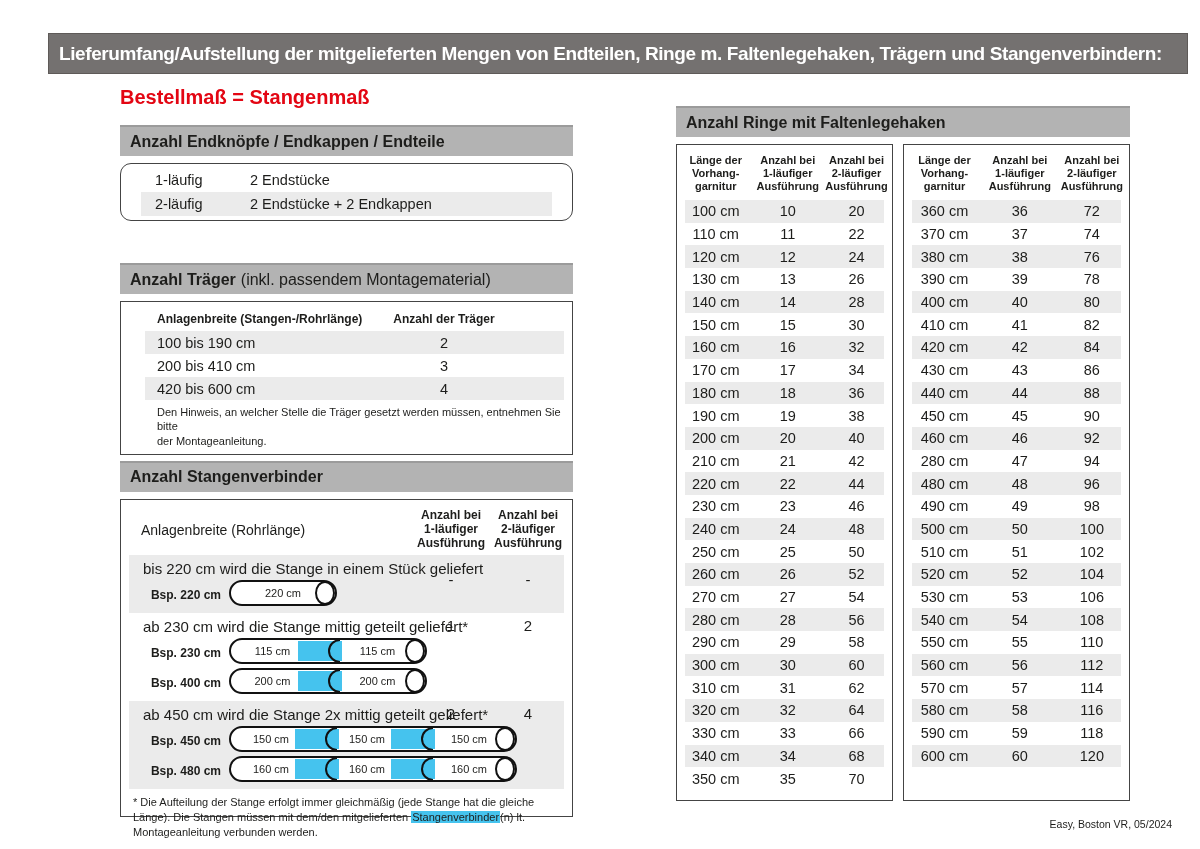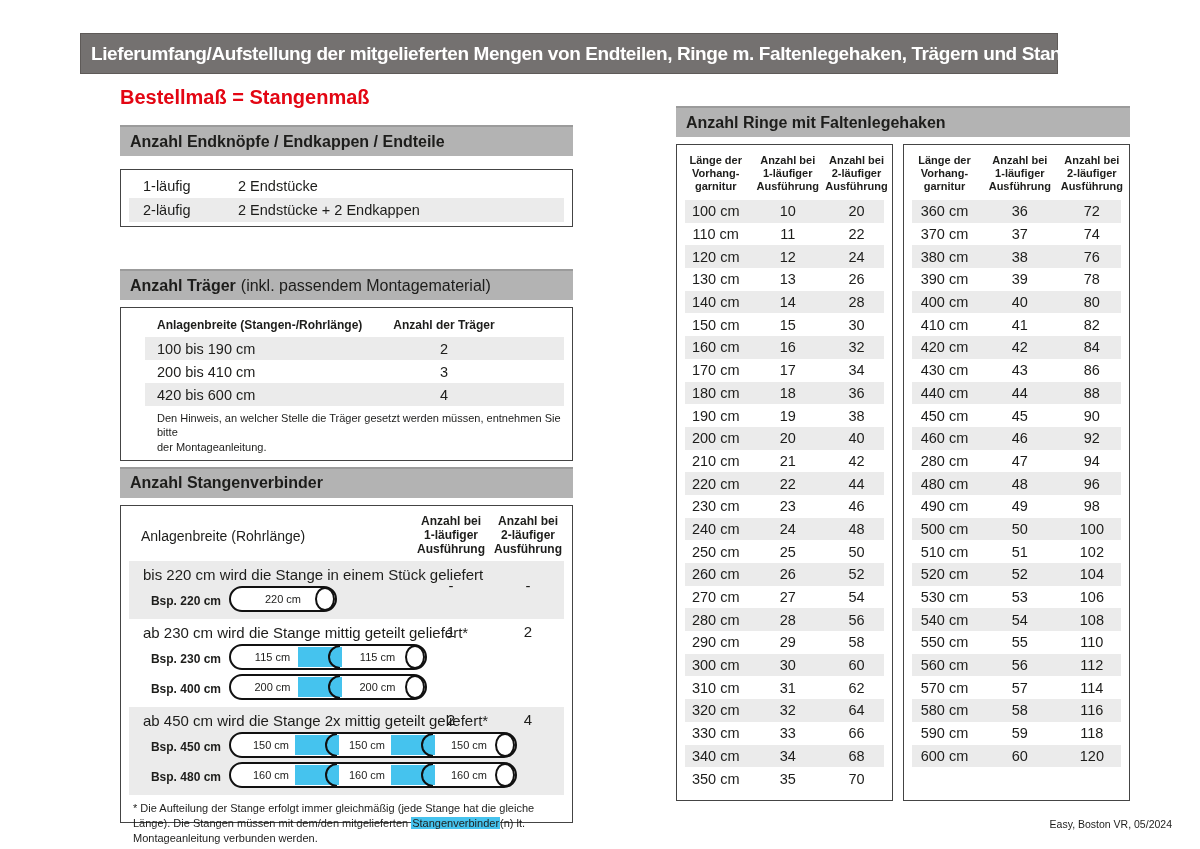--- a/index.html
+++ b/index.html
@@ -5,38 +5,38 @@
   :root{
     --red:#e30613; --cyan:#45c3ee; --banner:#747170; --hdr:#b3b3b3;
     --alt:#ebebeb; --line:#444; --ink:#1d1d1b;
   }
   *{margin:0;padding:0;box-sizing:border-box;}
   html,body{background:#fff;}
   body{font-family:"Liberation Sans",sans-serif;color:var(--ink);}
   .page{position:relative;width:1200px;height:849px;background:#fff;overflow:hidden;}
 
   
-  .banner{position:absolute;left:48px;top:33px;width:978px;height:41px;
+  .banner{position:absolute;left:48px;top:33px;width:1140px;height:41px;
     background:var(--banner);border:1px solid #5e5a58;
-    display:flex;align-items:center;padding-left:10px;margin-left:32px;}
+    display:flex;align-items:center;padding-left:10px;}
   .banner span{color:#fff;font-weight:bold;font-size:19px;letter-spacing:-0.4px;white-space:nowrap;}
 
   
   .section-header{height:31px;background:var(--hdr);border-top:2px solid #9b9b9b;
     display:flex;align-items:center;padding-left:10px;font-size:16px;}
   .section-header b{font-weight:bold;}
   .section-header .normal{font-weight:normal;margin-left:5px;}
 
   .boxed{border:1px solid var(--line);background:#fff;}
 
   
   .col-left{position:absolute;left:120px;top:86px;width:453px;}
   .bestellmass{color:var(--red);font-weight:bold;font-size:20px;margin-bottom:16px;}
 
-  .endteile-box{margin-top:13px;padding:4px 0;}
+  .endteile-box{margin-top:7px;padding:4px 12px;border-radius:11px;}
   .simple-row{display:grid;grid-template-columns:95px 1fr;height:24px;align-items:center;
     margin:0 8px;padding-left:14px;font-size:14.5px;}
   .simple-row.alt{background:var(--alt);}
 
   .traeger-header{margin-top:42px;}
   .traeger-box{margin-top:7px;padding:5px 0 6px 16px;}
   .t-colrow{display:grid;grid-template-columns:207px 160px;height:24px;align-items:center;
     padding-left:20px;font-size:12px;font-weight:bold;}
   .t-colrow .c2{text-align:center;}
   .t-row{display:grid;grid-template-columns:207px 160px;height:23px;align-items:center;

